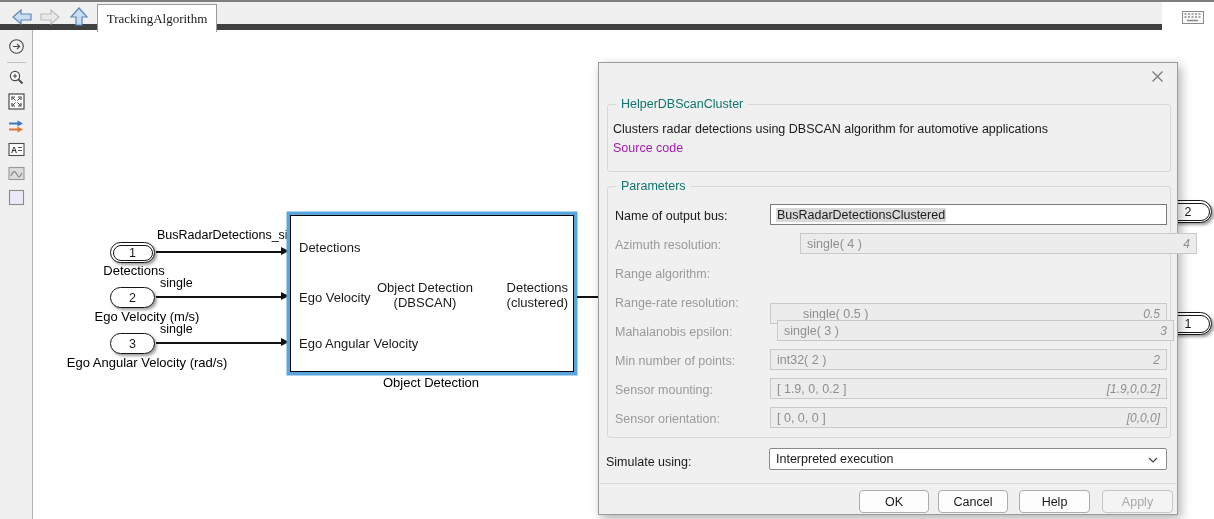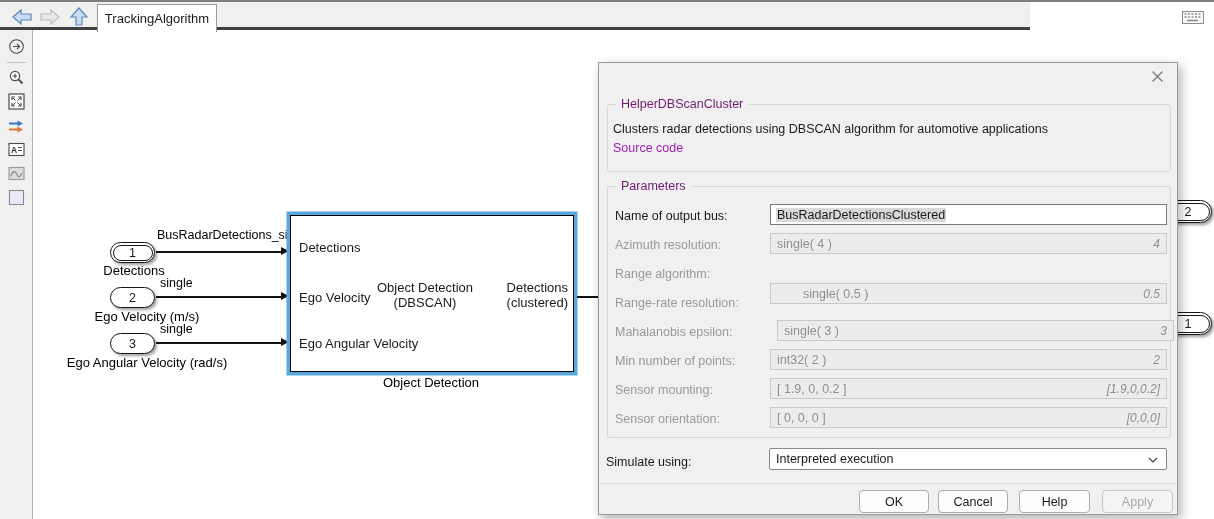--- a/index.html
+++ b/index.html
@@ -2,21 +2,21 @@
 <html style="--sel: #58a6dd;"><head>
 <meta charset="utf-8">
 <style>
   * { margin:0; padding:0; box-sizing:border-box; }
   html,body { width:1214px; height:519px; overflow:hidden; }
   body { font-family:"Liberation Sans", sans-serif; background:#fff; color:#1a1a1a; }
   #app { position:relative; width:1214px; height:519px; background:#fff; }
 
   
   .top-strip { position:absolute; left:0; top:0; width:1214px; height:2px; background:#7f7f7f; }
-  .toolbar { position:absolute; left:0; top:2px; width:1030px; height:28px; background:#f0f0f0; border-bottom:3px solid #404040; }
+  .toolbar { position:absolute; left:0; top:2px; width:1162px; height:28px; background:#f0f0f0; border-bottom:6px solid #404040;font-family:Liberation Serif, serif; }
   .nav-btn { position:absolute; top:5px; width:26px; height:20px; cursor:pointer; }
   .model-tab { position:absolute; left:97px; top:2px; width:120px; height:28px; background:#fff;
     border:1px solid #9a9a9a; border-bottom:none; z-index:2; display:flex; align-items:center; justify-content:center;
     font-size:13px; color:#1a1a1a; }
   .kbd-btn { position:absolute; left:1182px; top:8px; }
 
   .sidebar { position:absolute; left:0; top:30px; width:33px; height:489px; background:#f0f0f0; border-right:1px solid #b2b2b2; }
   .side-ic { position:absolute; left:8px; width:17px; height:17px; }
   .side-sep { position:absolute; left:7px; width:19px; height:1px; background:#c3c3c3; }
   .port { position:absolute; width:45px; height:21px; background:#fff; border:1.5px solid #161616; border-radius:11px;
@@ -39,21 +39,21 @@
   .outport .ring { position:absolute; left:1.5px; right:1.5px; top:1.5px; bottom:1.5px; border:1.3px solid #161616; border-radius:9px; }
 
   
   .dialog { position:absolute; left:598px; top:62px; width:580px; height:453px; background:#f0f0f0;
     border:1px solid #9b9b9b; box-shadow:3px 4px 10px rgba(0,0,0,.3); z-index:10; font-size:12.5px; }
   .dlg-titlebar { position:absolute; left:0; top:0; right:0; height:28px; display:flex; align-items:center; padding-left:10px; gap:8px; }
   .dlg-title { color:#707070; font-size:12.5px; }
   .dlg-close { position:absolute; right:12px; top:7px; width:14px; height:14px; cursor:pointer; }
 
   .groupbox { position:absolute; border:1px solid #d7d7d7; border-radius:3px; }
-  .gb-legend { position:absolute; top:-8px; left:8px; background:#f0f0f0; padding:0 5px; color:#701a75; }
+  .gb-legend { position:absolute; top:-8px; left:8px; background:#f0f0f0; padding:0 5px; color:#0f766e; }
   .gb-helper { left:8px; top:41px; width:564px; height:68px; }
   .gb-desc { position:absolute; left:5px; top:17px; color:#1a1a1a; white-space:nowrap; }
   .gb-link { position:absolute; left:5px; top:36px; color:#a21caf; cursor:pointer; }
   .gb-params { left:8px; top:123px; width:564px; height:252px; }
 
   .p-label { position:absolute; left:7px; white-space:nowrap; }
   .p-label.dis { color:#9a9a9a; }
   .p-field { position:absolute; left:162px; width:397px; height:21px; font-size:12.5px; }
   .p-field.edit { background:#fff; border:1px solid #7a7a7a; display:flex; align-items:center; padding-left:5px; }
   .p-field.edit .seltxt { background:#d9d9d9; padding:0 1px; }
@@ -221,29 +221,29 @@
 
     <div class="groupbox gb-params">
       <span class="gb-legend">Parameters</span>
 
       <div class="p-label" style="top:22px;">Name of output bus:</div>
       <div class="p-field edit" style="top:17px;">
         <span class="seltxt">BusRadarDetectionsClustered</span>
       </div>
 
       <div class="p-label dis" style="top:51px;">Azimuth resolution:</div>
-      <div class="p-field dis" style="top:46px;">
+      <div class="p-field dis" style="top:46px;margin-left:30px;">
         <span>single( 4 )</span>
         <span class="resolved">4</span>
       </div>
 
       <div class="p-label dis" style="top:80px;">Range algorithm:</div>
 
       <div class="p-label dis" style="top:109px;text-align:center;">Range-rate resolution:</div>
-      <div class="p-field dis" style="top:96px;padding-left:32px;">
+      <div class="p-field dis" style="top:116px;padding-left:32px;">
         <span>single( 0.5 )</span>
         <span class="resolved">0.5</span>
       </div>
 
       <div class="p-label dis" style="top:138px;">Mahalanobis epsilon:</div>
       <div class="p-field dis" style="top:133px;margin-left:7px;">
         <span>single( 3 )</span>
         <span class="resolved">3</span>
       </div>
 

